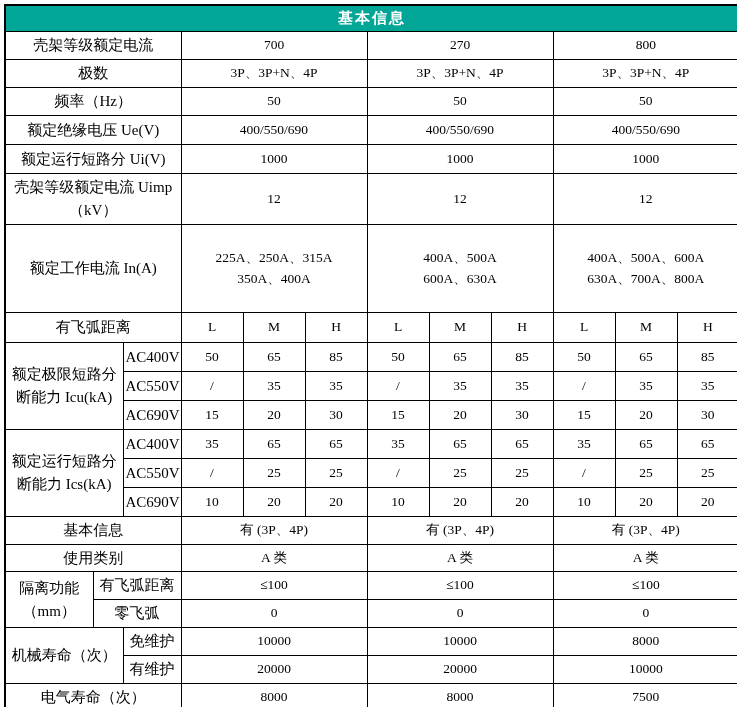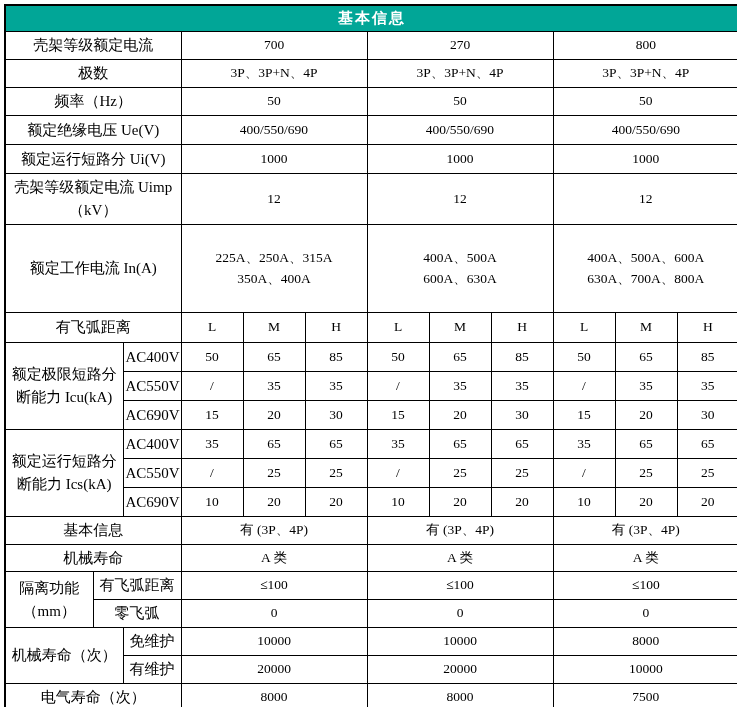--- a/index.html
+++ b/index.html
@@ -179,21 +179,21 @@
         <td colspan="1">20</td>
         <td colspan="1">20</td>
       </tr>
       <tr style="height: 28px;">
         <th class="lbl" colspan="3">基本信息</th>
         <td colspan="3">有 (3P、4P)</td>
         <td colspan="3">有 (3P、4P)</td>
         <td colspan="3">有 (3P、4P)</td>
       </tr>
       <tr style="height: 27px;">
-        <th class="lbl" colspan="3">机械寿命</th>
+        <th class="lbl" colspan="3">使用类别</th>
         <td colspan="3">A 类</td>
         <td colspan="3">A 类</td>
         <td colspan="3">A 类</td>
       </tr>
       <tr style="height: 28px;">
         <th class="lbl" colspan="1" rowspan="2">隔离功能
 （mm）</th>
         <th class="lbl" colspan="2">有飞弧距离</th>
         <td colspan="3">≤100</td>
         <td colspan="3">≤100</td>

